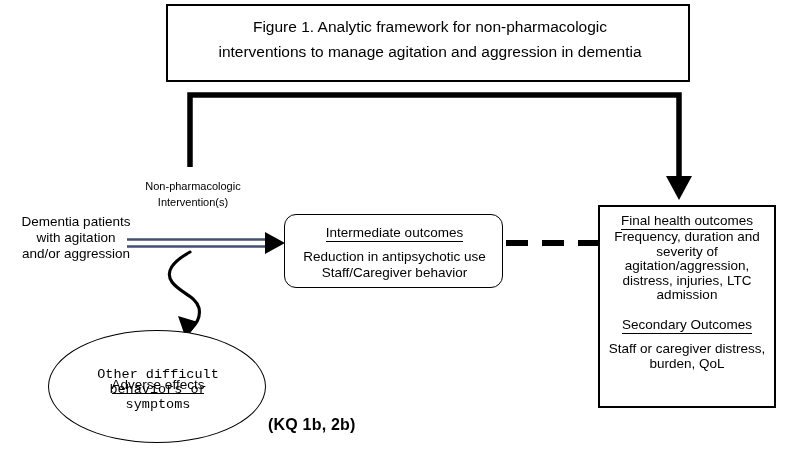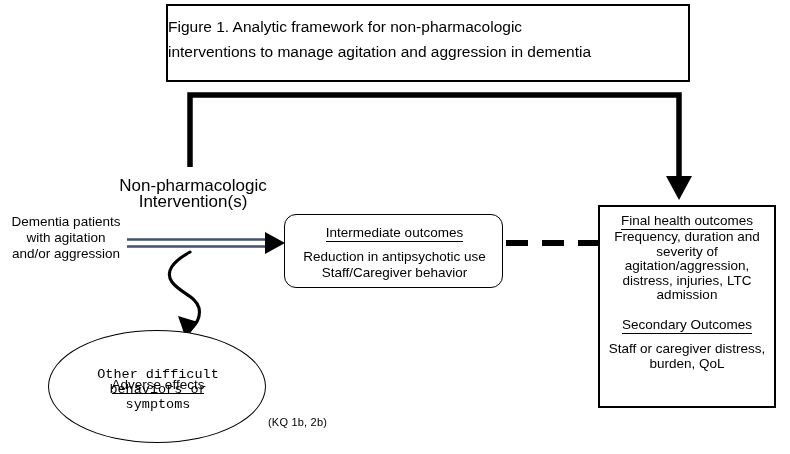--- a/index.html
+++ b/index.html
@@ -36,20 +36,21 @@
     height: 78px;
     border: 2px solid #000000;
     box-sizing: border-box;
     background: #ffffff;
   }
   #title-text {
     position: absolute;
     left: 0;
     top: 8px;
     width: 524px;
+    text-align: center;
     font-size: 15.5px;
     line-height: 25px;
     white-space: pre-line;
   }
 
   
   #kq-1a-2a {
     position: absolute;
     left: 330px;
     top: 108px;
@@ -60,45 +61,45 @@
     letter-spacing: 0.2px;
   }
 
   
   #kq-1b-2b {
     position: absolute;
     left: 268px;
     top: 416px;
     width: 160px;
     text-align: left;
-    font-size: 11px;
-    font-weight: normal;
+    font-size: 16px;
+    font-weight: bold;
     letter-spacing: 0.2px;
   }
 
   
   #population-text {
     position: absolute;
-    left: 2px;
+    left: 12px;
     top: 214px;
     width: 128px;
     text-align: center;
     font-size: 13.5px;
     line-height: 16px;
     white-space: pre-line;
   }
 
   
   #intervention-label {
     position: absolute;
     left: 118px;
     top: 178px;
     width: 150px;
     text-align: center;
-    font-size: 17px;
+    font-size: 11px;
     line-height: 16px;
     white-space: pre-line;
   }
 
   
   #intermediate-box {
     position: absolute;
     left: 284px;
     top: 214px;
     width: 219px;

